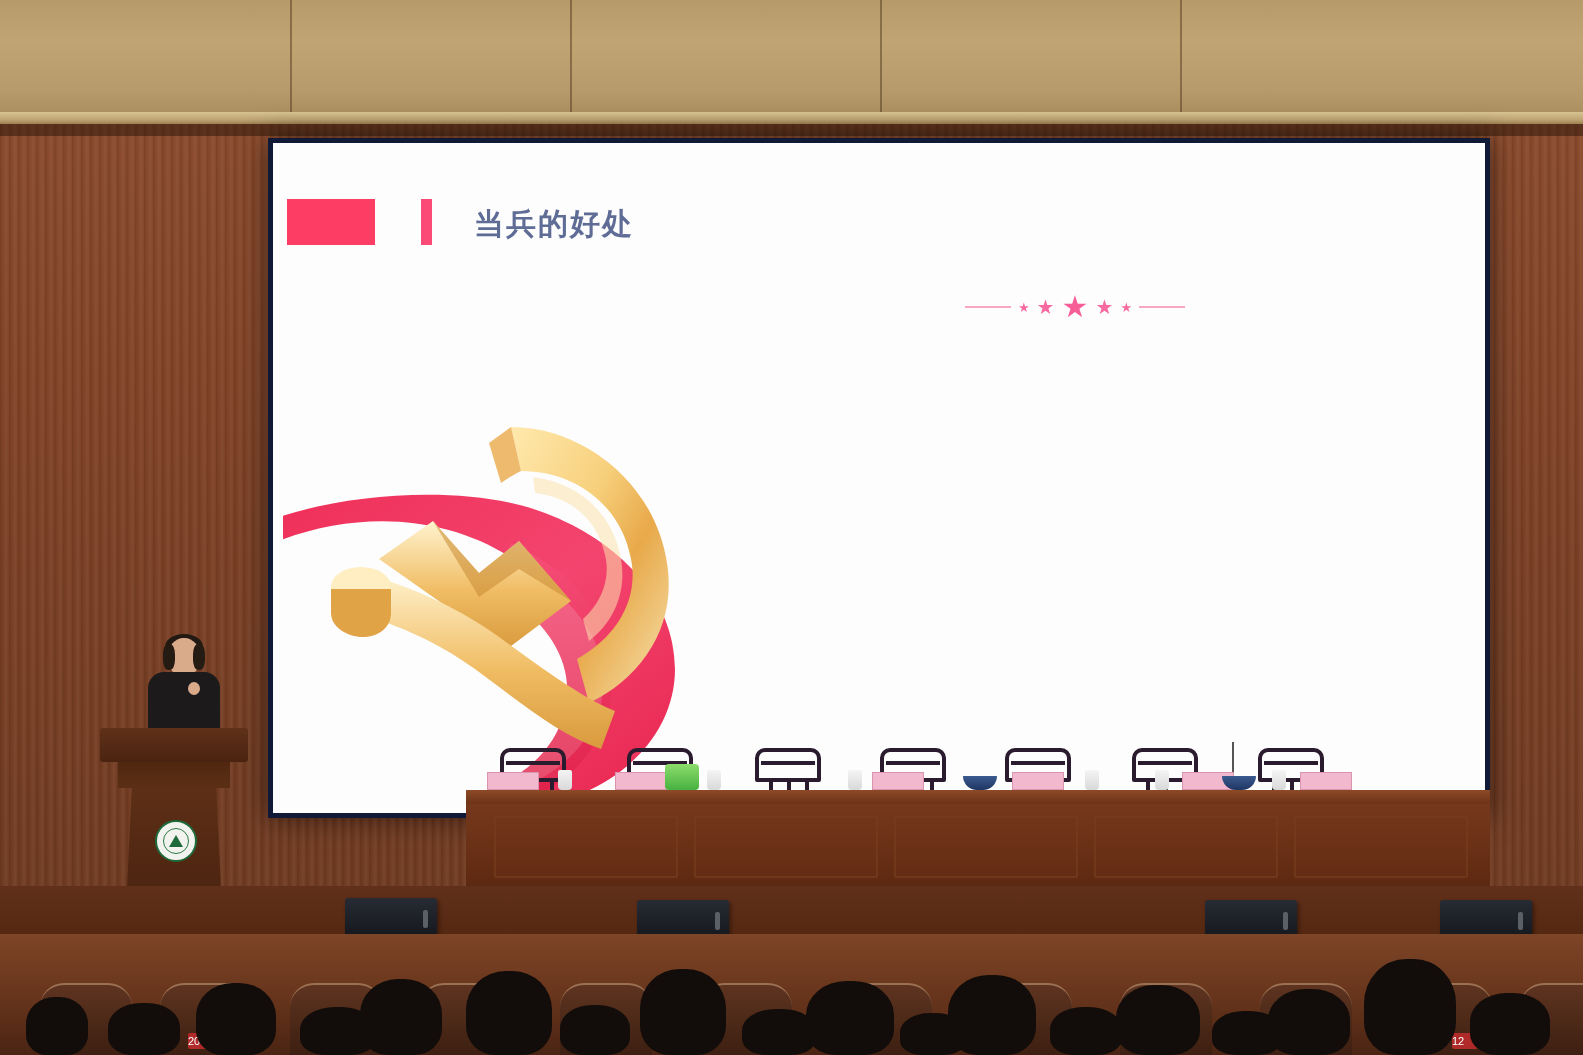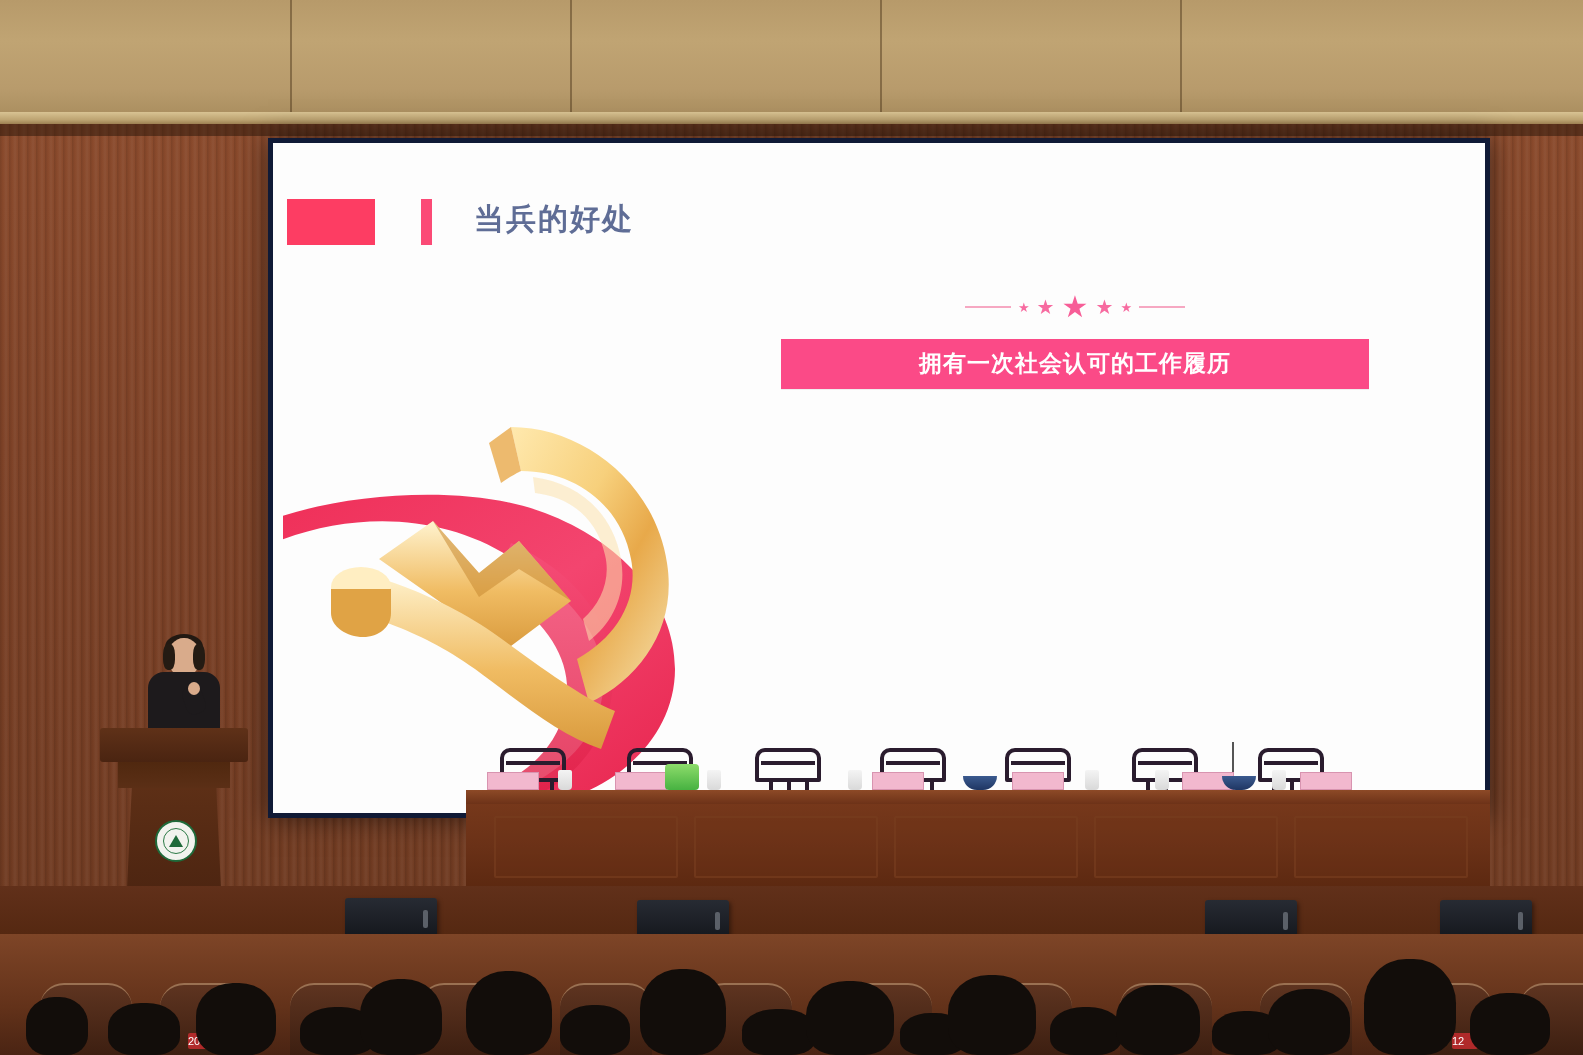--- a/index.html
+++ b/index.html
@@ -19,21 +19,21 @@
       repeating-linear-gradient(90deg,rgba(0,0,0,.10) 0px,rgba(0,0,0,0) 3px,rgba(255,255,255,.05) 6px,rgba(0,0,0,0) 9px),
       linear-gradient(180deg,#8a4a2c 0%,#7e4227 40%,#6e3a21 100%);}
   .wall-band{position:absolute;left:0;top:124px;width:1583px;height:12px;background:rgba(40,20,8,.5);}
 
   
   #screen{position:absolute;left:268px;top:138px;width:1222px;height:680px;
     background:#101a36;padding:5px;box-sizing:border-box;box-shadow:0 0 26px rgba(0,0,0,.55);}
   #slide{position:relative;width:100%;height:100%;background:#fdfdfd;overflow:hidden;}
 
   
-  .title-row{position:absolute;left:14px;top:56px;display:flex;align-items:flex-start;gap:16px;}
+  .title-row{position:absolute;left:14px;top:56px;display:flex;align-items:flex-end;gap:16px;}
   .title-block{width:88px;height:46px;background:#fd3d63;}
   .title-gap{width:14px;height:46px;}
   .title-bar{width:11px;height:46px;background:#fb4a76;}
   .title-text{margin-left:26px;font-size:30px;font-weight:700;color:#5f6d96;letter-spacing:2px;
     font-family:"DejaVu Sans","Liberation Sans",sans-serif;white-space:nowrap;}
 
   
   .art{position:absolute;left:10px;top:230px;width:450px;height:420px;}
   
   .content{position:absolute;left:508px;top:150px;width:588px;}
@@ -199,21 +199,20 @@
           <span class="dash"></span>
           <span class="st s1">★</span>
           <span class="st s2">★</span>
           <span class="st s3">★</span>
           <span class="st s2">★</span>
           <span class="st s1">★</span>
           <span class="dash"></span>
         </div>
 
         <div>
-          <div class="banner">拥有一次社会认可的工作履历</div>
         </div>
 
         <div class="block2">
         </div>
 
       </div>
     </div>
   </div>
 
   <div class="speaker-person">

